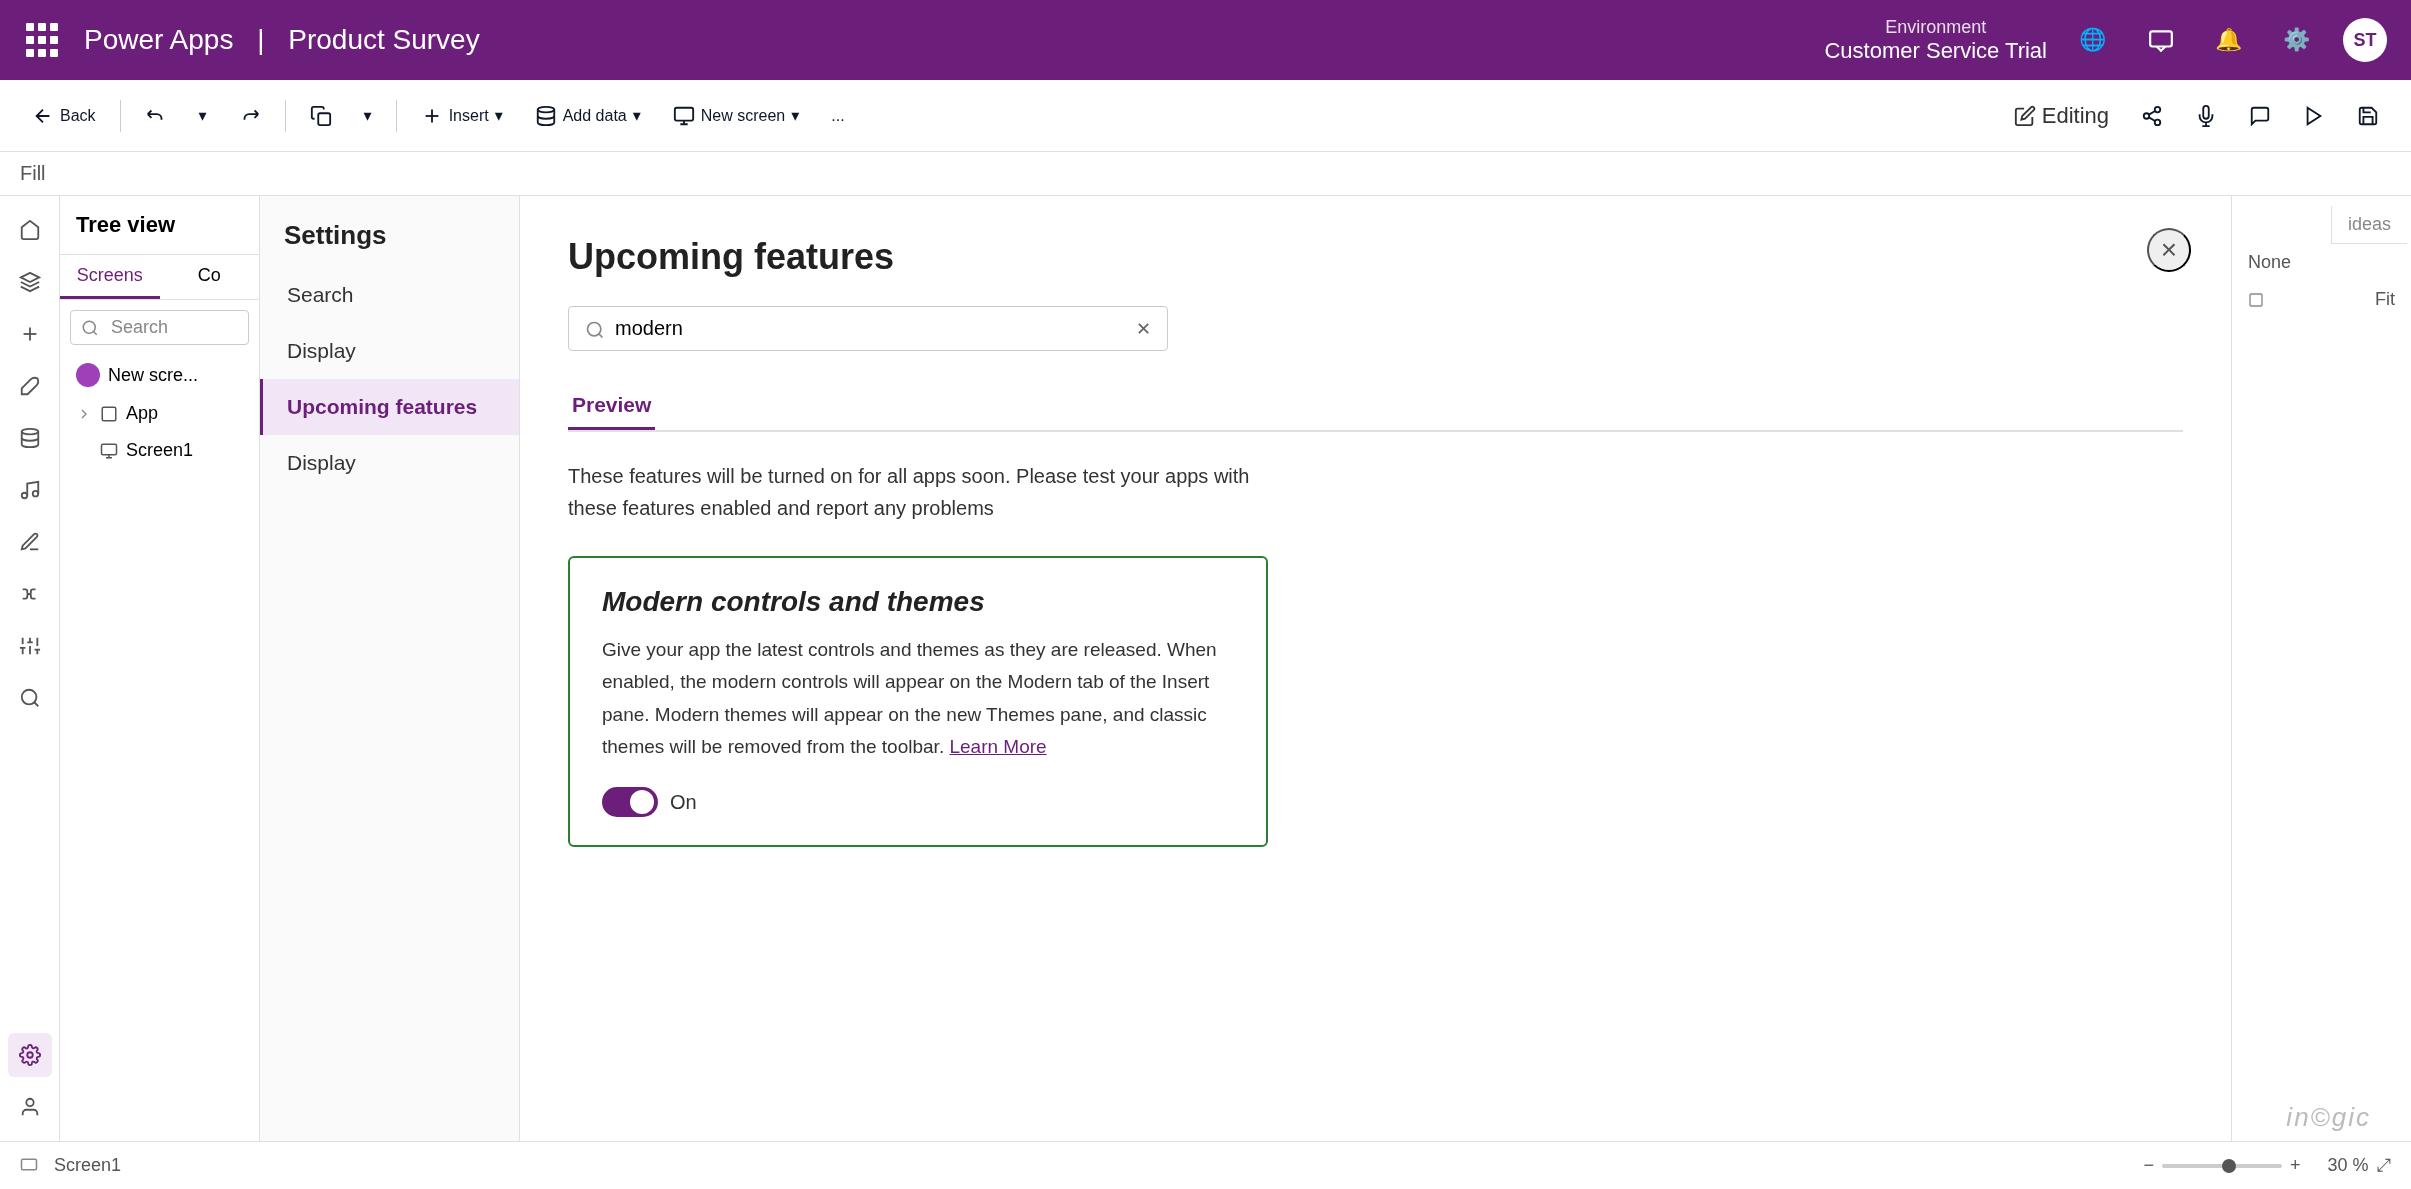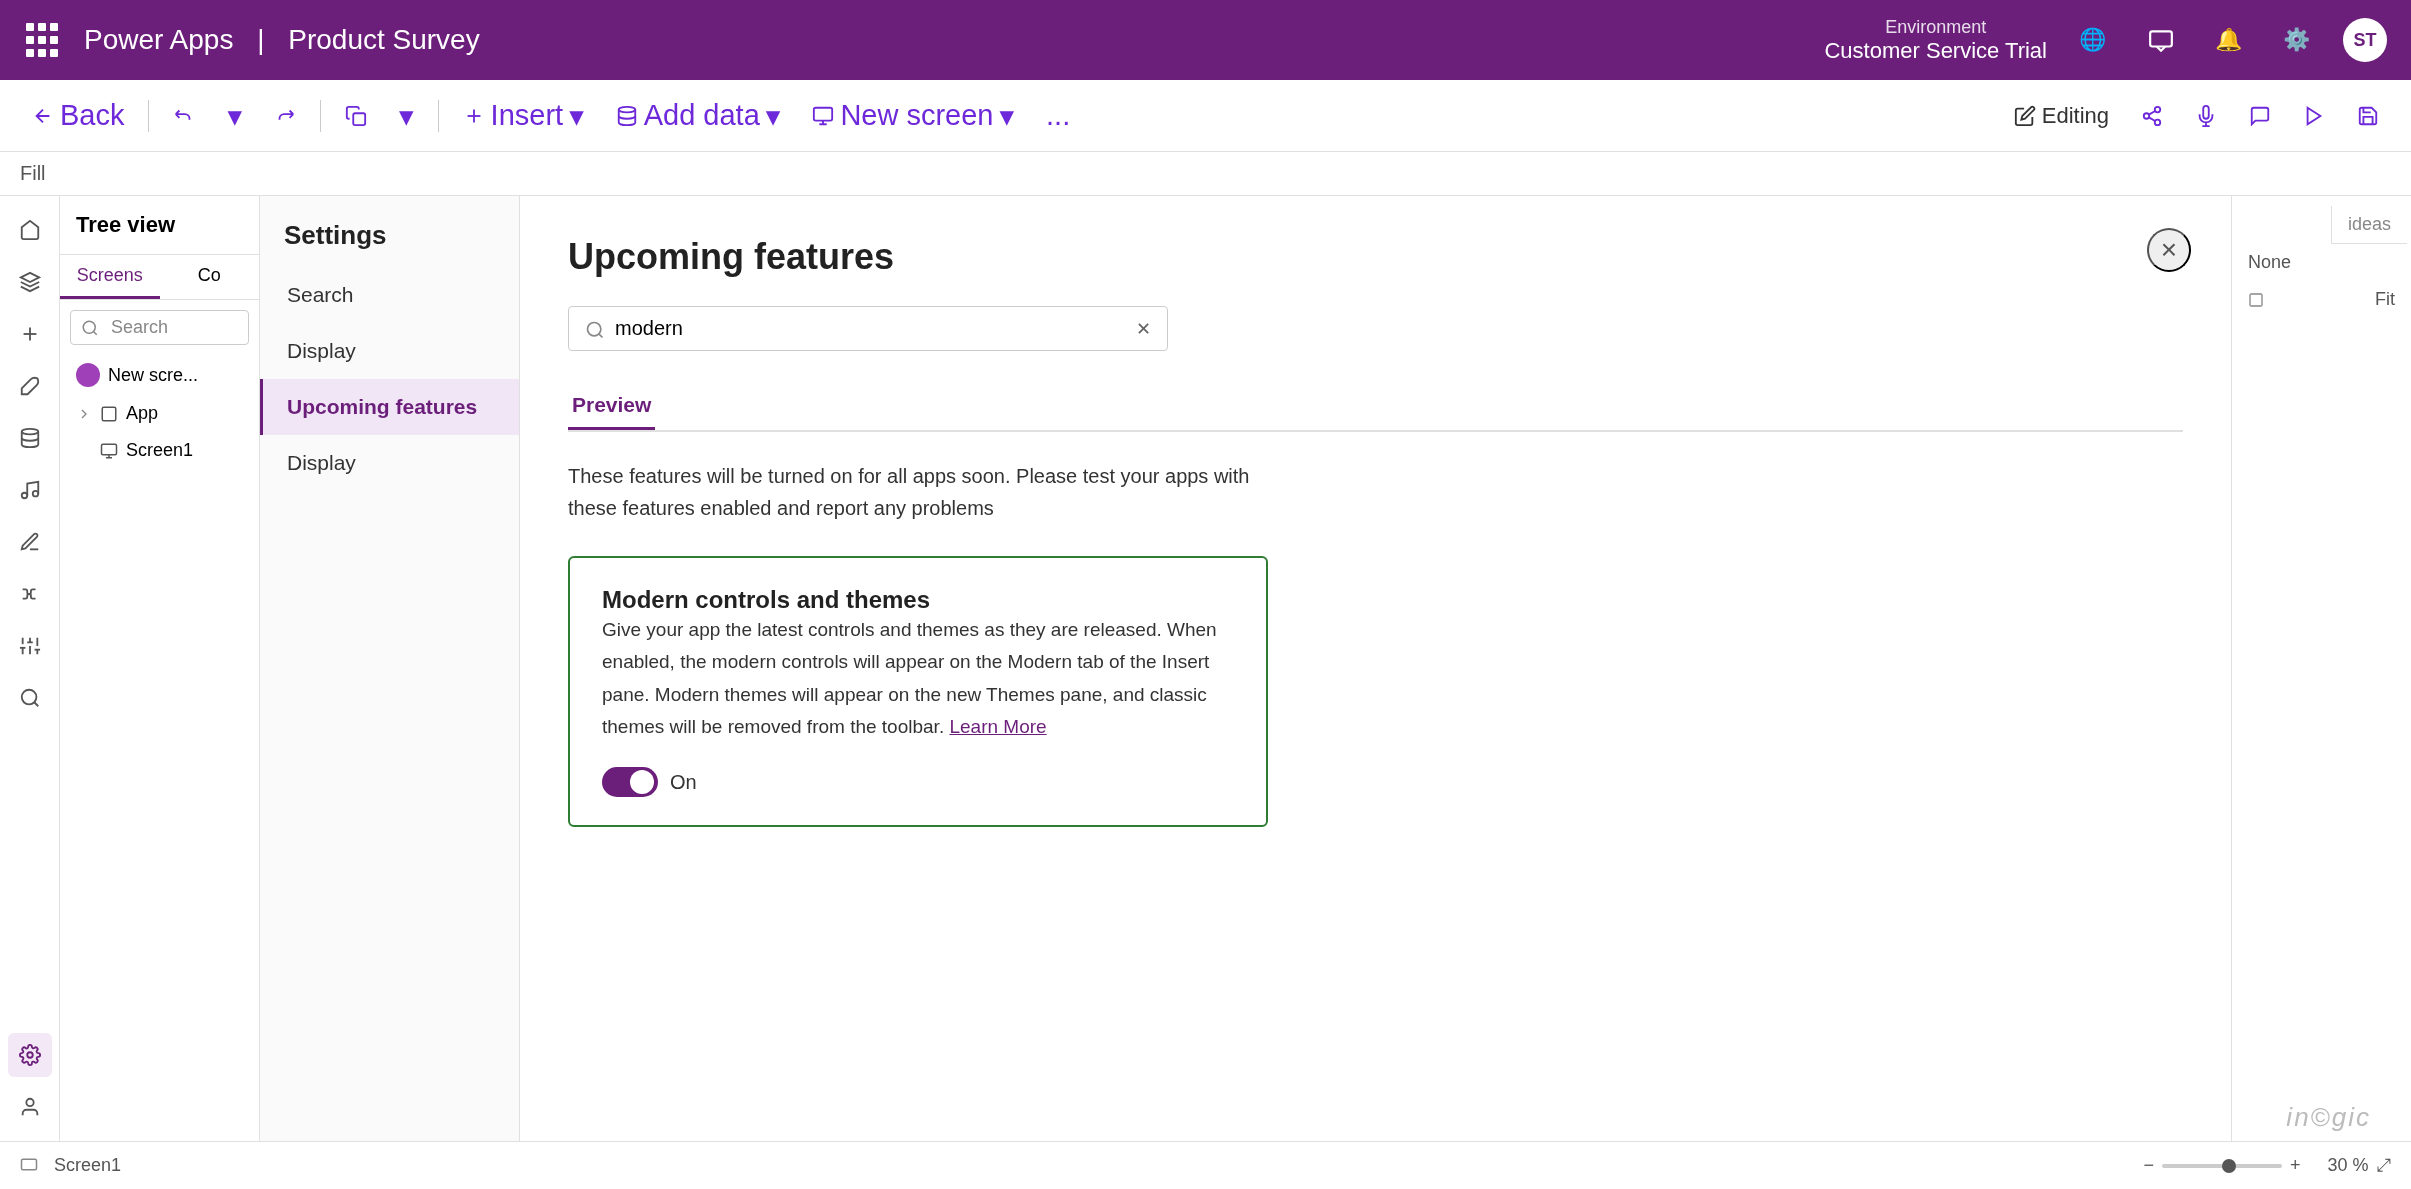--- a/index.html
+++ b/index.html
@@ -59,24 +59,24 @@
       display: flex;
       align-items: center;
       padding: 0 20px;
       border-bottom: 1px solid #e0e0e0;
       gap: 8px;
     }
     .toolbar-btn {
       display: flex; align-items: center; gap: 6px;
       padding: 6px 12px;
       border: none; background: transparent;
-      font-size: 29px;
+      font-size: 16px;
       cursor: pointer;
       border-radius: 4px;
-      color: #6d28d9;
+      color: #0f172a;
     }
     .toolbar-btn svg { width: 22px; height: 22px; }
     .toolbar-divider {
       width: 1px; height: 32px;
       background: #ccc;
       margin: 0 4px;
     }
     .toolbar-right {
       margin-left: auto;
       display: flex; align-items: center; gap: 8px;
@@ -291,23 +291,25 @@
     }
 
     
     .feature-card {
       border: 2px solid #2e7d32;
       border-radius: 6px;
       padding: 28px 32px;
       max-width: 700px;
     }
     .feature-card-title {
-      font-size: 24px;
+      font-size: 28px;
       font-weight: 700;
       color: #222;
+      margin-bottom: 16px;
+      font-style: italic;
     }
     .feature-card-desc {
       font-size: 19px;
       color: #333;
       line-height: 1.7;
       margin-bottom: 24px;
     }
     .learn-more { color: #6b1f7a; text-decoration: underline; cursor: pointer; }
 
     

